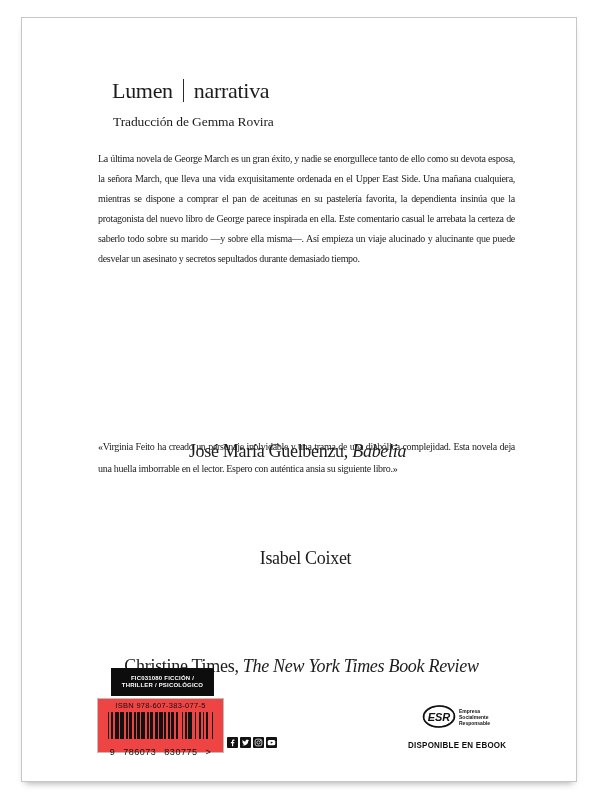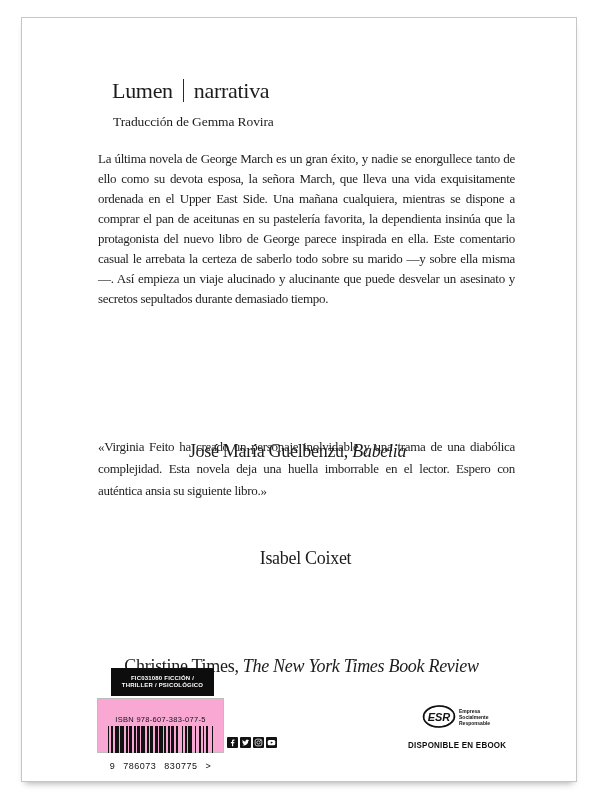--- a/index.html
+++ b/index.html
@@ -12,40 +12,40 @@
     box-shadow:0 5px 7px -4px rgba(0,0,0,.35);
   }
 
   
   .brand { position:absolute; left:90px; top:60px; font-size:22px; letter-spacing:-0.3px; white-space:nowrap; }
   .brand-divider { display:inline-block; width:1px; height:23px; background:#2a2a2a; margin:0 10px; vertical-align:-4px; }
   .brand-collection { }
   .translation { position:absolute; left:91px; top:96px; font-size:13.5px; letter-spacing:-0.1px; }
 
   
-  .copy { position:absolute; left:76px; width:417px; font-size:13px; letter-spacing:-0.3px; text-align:justify; color:#1e1e1e; }
+  .copy { position:absolute; left:76px; width:417px; font-size:10px; letter-spacing:-0.3px; text-align:justify; color:#1e1e1e; }
   .synopsis { top:131px; line-height:20px; }
   .quote { line-height:22px; }
   .q1 { top:344px; } .q2 { top:418px; } .q3 { top:526px; }
   .attr { position:absolute; left:76px; width:417px; font-size:18px; letter-spacing:-0.3px; text-align:center;margin-top:34px; }
   .a1 { top:389px; padding-right:18px; }
   .a2 { top:496px; padding-right:2px; }
   .a3 { top:604px; padding-right:10px; }
   .src { font-style:italic; }
 
   
   .catbox {
     position:absolute; left:89px; top:650px; width:103px; height:28px;
     background:#0d0d0d; color:#ffffff; display:flex; align-items:center; justify-content:center;
     text-align:center; font-family:"Liberation Sans", sans-serif; font-weight:bold;
     font-size:6px; line-height:7.5px; letter-spacing:0.2px; padding:2px 5px;
   }
   .bcbox {
     position:absolute; left:75px; top:680px; width:127px; height:55px;
-    background:#f9a8d4; border:1px solid #bdbdbd; padding-top:16px;
+    background:#ef4444; border:1px solid #bdbdbd; padding-top:2px;
   }
   .isbn { text-align:center; font-family:"Liberation Sans", sans-serif; font-size:7.5px; letter-spacing:0.3px; color:#111; }
   .bars { display:flex; height:27px; margin:2px 10px 0 10px; }
   .bars div { height:100%; }
   .bars .b { background:#121212; }
   .digits { text-align:center; font-family:"Liberation Sans", sans-serif; font-size:9px; letter-spacing:0.5px; word-spacing:5px; color:#111; margin-top:8px; }
 
   .social { position:absolute; left:205px; top:719px; display:flex; gap:2px; }
   .sicon { width:11px; height:11px; background:#121212; border-radius:1px; display:flex; align-items:center; justify-content:center; }
   .sicon svg { display:block; }

